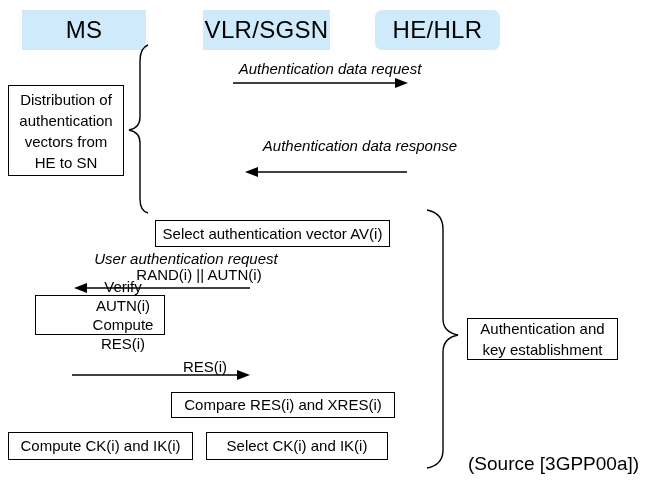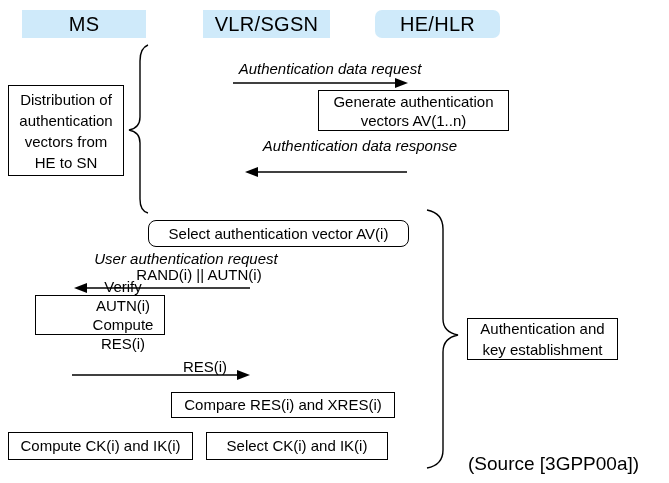--- a/index.html
+++ b/index.html
@@ -1,23 +1,23 @@
 <!DOCTYPE html>
 <html><head>
 <meta charset="utf-8">
 <style>
   html,body{margin:0;padding:0;background:#fff;}
   .canvas{
     position:relative;width:669px;height:483px;background:#fff;overflow:hidden;
     font-family:"Liberation Sans","DejaVu Sans",sans-serif;color:#000;
   }
   .hdr{
-    position:absolute;height:28px;background:var(--header-bg,#cfeafa);
+    position:absolute;height:40px;background:var(--header-bg,#cfeafa);
     display:flex;align-items:center;justify-content:center;
-    font-size:20px;letter-spacing:.3px;
+    font-size:24px;letter-spacing:.3px;
   }
   .pbox{
     position:absolute;background:#fff;border:1.5px solid #000;
     display:flex;align-items:center;justify-content:center;text-align:center;
     font-size:15px;line-height:20px;white-space:pre-line;box-sizing:border-box;
   }
   .msg{
     position:absolute;font-style:italic;font-size:15px;text-align:center;width:200px;
   }
   .param{
@@ -51,23 +51,21 @@
 
   <div class="msg" style="left:230px;top:60px;">Authentication data request</div>
 
   <div class="msg" style="left:260px;top:137px;">Authentication data response</div>
 
   <div class="msg" style="left:86px;top:250px;">User authentication request</div>
   <div class="param" style="left:99px;top:266px;">RAND(i) || AUTN(i)</div>
 
   <div class="param" style="left:105px;top:358px;">RES(i)</div>
 
-  <div class="pbox" style="left:318px;top:90px;width:191px;height:41px;line-height:19px;">Generate authentication
-vectors AV(1..n)</div>
-  <div class="pbox" style="left:148px;top:220px;width:261px;height:27px;border-radius:8px;">Select authentication vector AV(i)</div>
+  <div class="pbox" style="left:155px;top:220px;width:235px;height:27px;">Select authentication vector AV(i)</div>
   <div class="pbox" style="left:35px;top:295px;width:130px;height:40px;line-height:19px;padding-left:46px;">Verify AUTN(i)
 Compute RES(i)</div>
   <div class="pbox" style="left:171px;top:392px;width:224px;height:26px;">Compare RES(i) and XRES(i)</div>
   <div class="pbox" style="left:8px;top:432px;width:185px;height:28px;">Compute CK(i) and IK(i)</div>
   <div class="pbox" style="left:206px;top:432px;width:182px;height:28px;">Select CK(i) and IK(i)</div>
 
   <div class="source">(Source [3GPP00a])</div>
 
   <svg class="overlay" width="669" height="483" viewBox="0 0 669 483">
 

